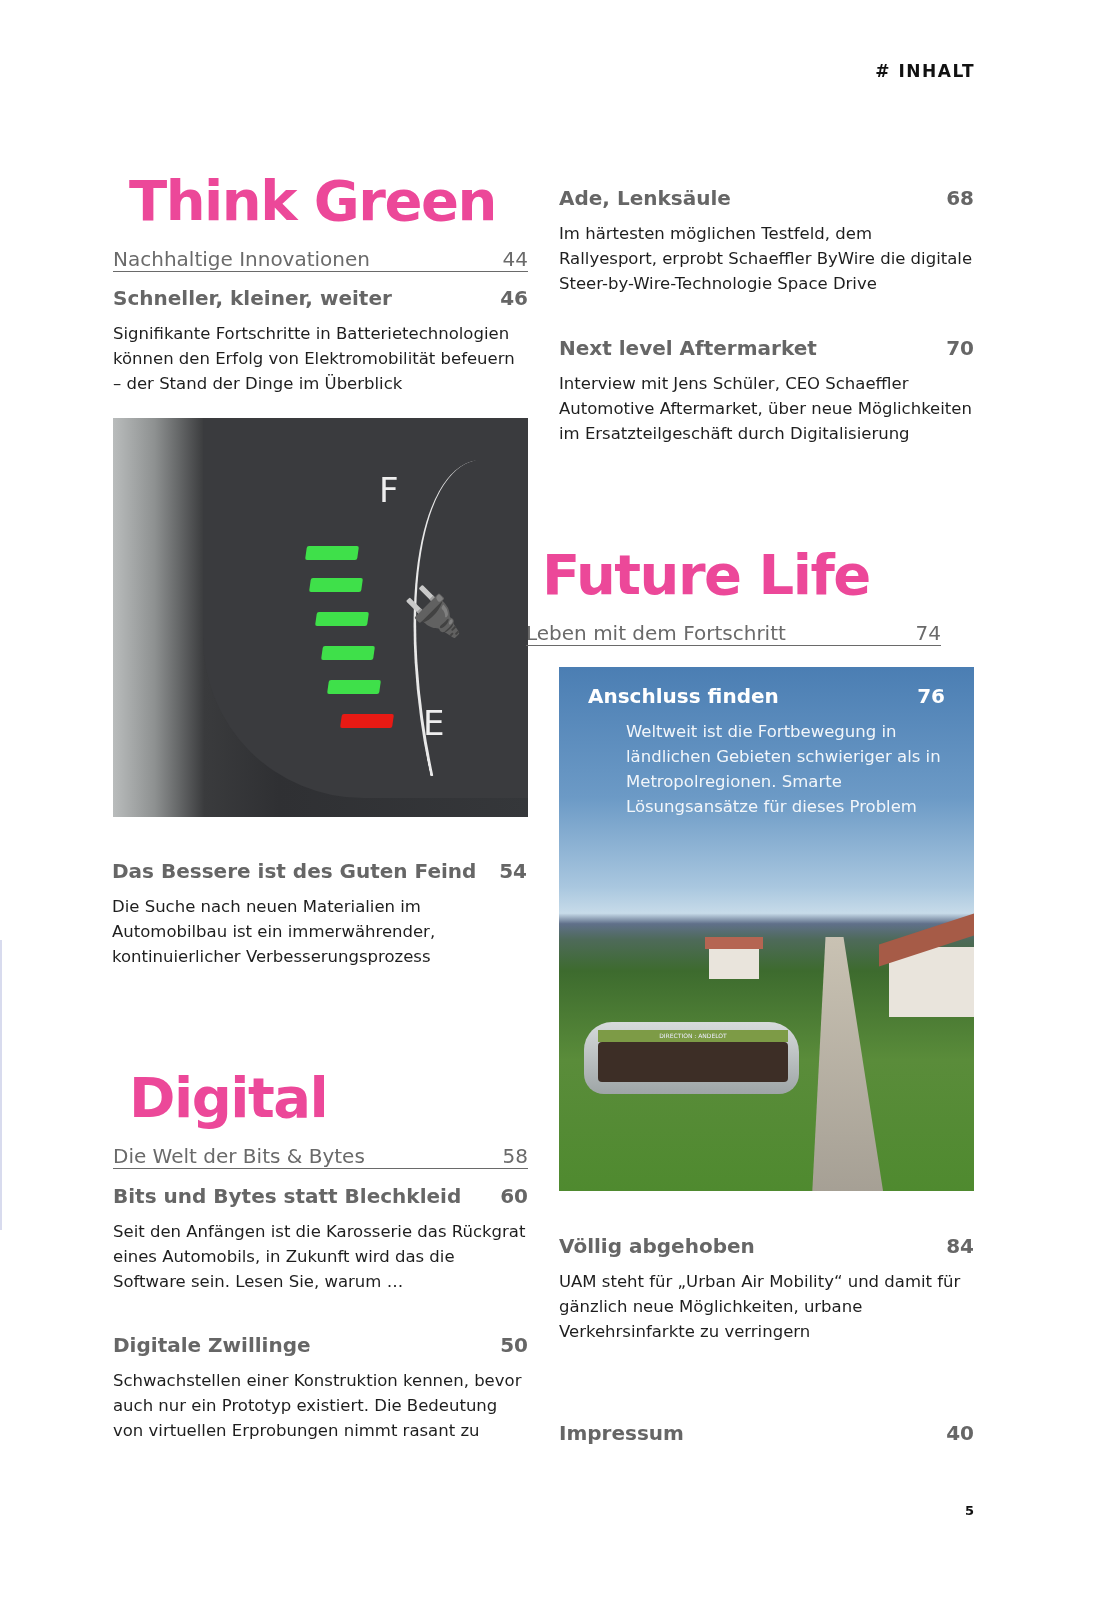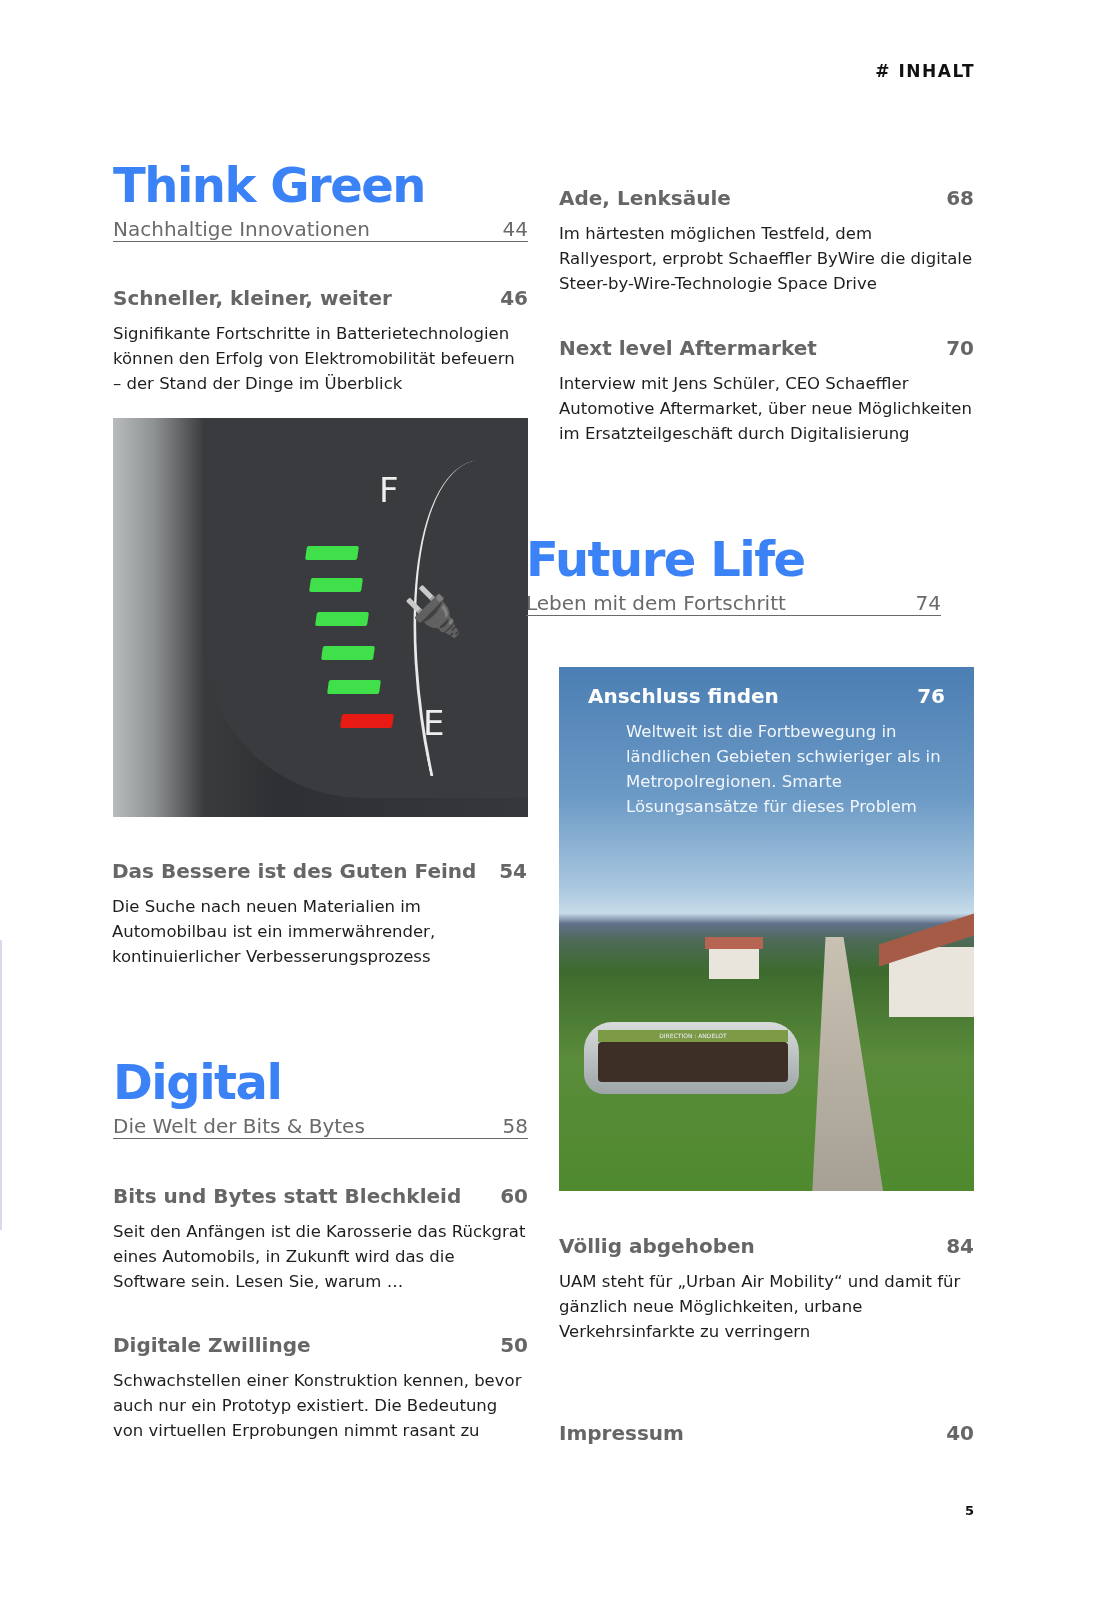--- a/index.html
+++ b/index.html
@@ -2,22 +2,22 @@
 <html><head>
 <meta charset="utf-8">
 <style>
   html, body { margin:0; padding:0; background:#ffffff; }
   body { width:1116px; height:1600px; position:relative; overflow:hidden;
          font-family:"DejaVu Sans", sans-serif; color:#1a1a1a; }
   .tag { position:absolute; top:61px; right:141px; font-weight:bold; font-size:17px;
          letter-spacing:1.5px; color:#111; }
   .pagenum { position:absolute; top:1503px; left:965px; font-weight:bold; font-size:13px; color:#111; }
   .col { position:absolute; width:415px; }
-  .sec-title { font-family:"DejaVu Sans", sans-serif; font-weight:bold; font-size:48px;
-               color:#3b82f6; letter-spacing:-1.5px; line-height:60px; margin:0; }
+  .sec-title { font-family:"DejaVu Sans", sans-serif; font-weight:bold; font-size:56px;
+               color:#ec4899; letter-spacing:-1.5px; line-height:60px; margin:16px; }
   .sec-sub { display:flex; justify-content:space-between; font-size:20px; color:#6a6a6a;
              border-bottom:1.5px solid #6a6a6a; margin-top:2px; }
   .entry { position:absolute; width:415px; }
   .entry-head { display:flex; justify-content:space-between; font-weight:bold; font-size:20px;
                 color:#666; line-height:26px; }
   .entry-desc { font-size:16.5px; line-height:25px; color:#1e1e1e; margin-top:10px; }
   .img-box { position:absolute; overflow:hidden; }
   
   .gauge { left:113px; top:418px; width:415px; height:399px;
            background:linear-gradient(90deg,#b9bcbc 0%,#8e9191 10%,#3a3b3d 22%,#2f3033 40%,#35373a 100%); }

